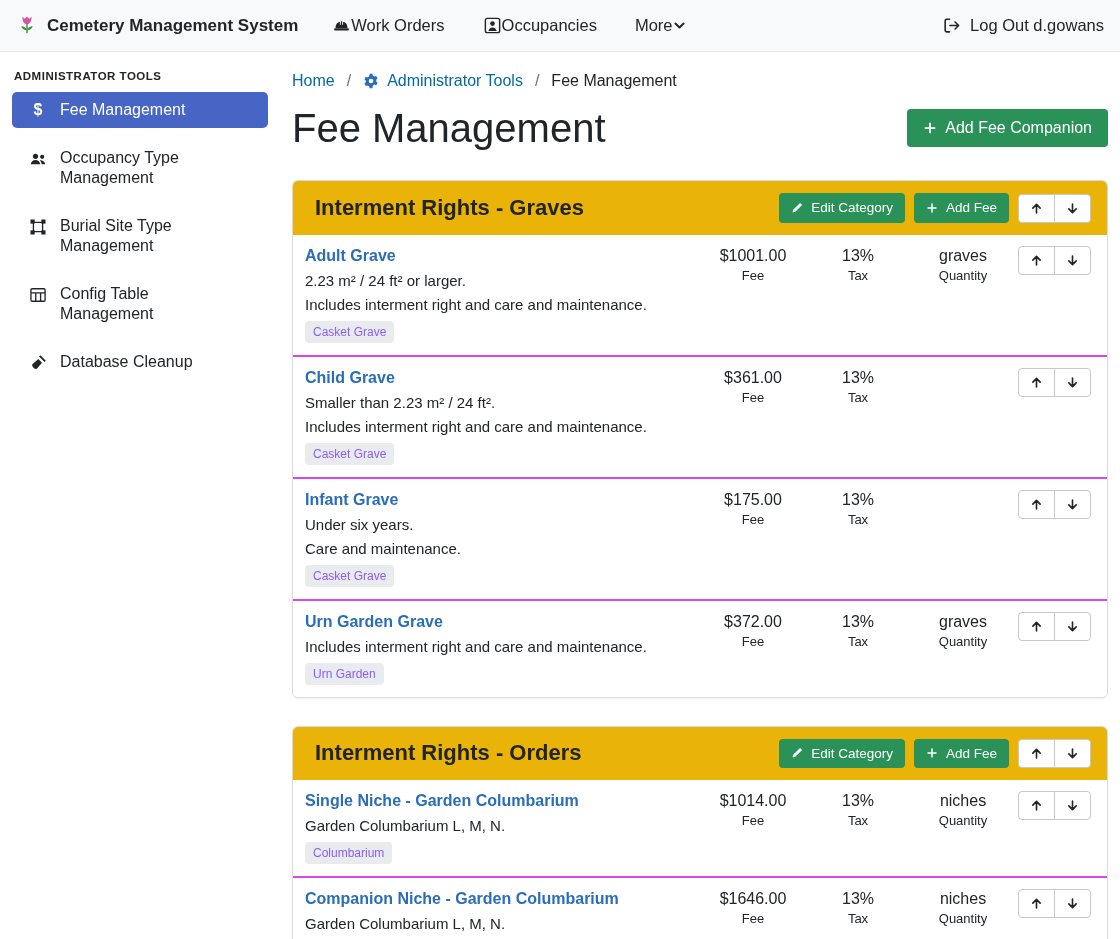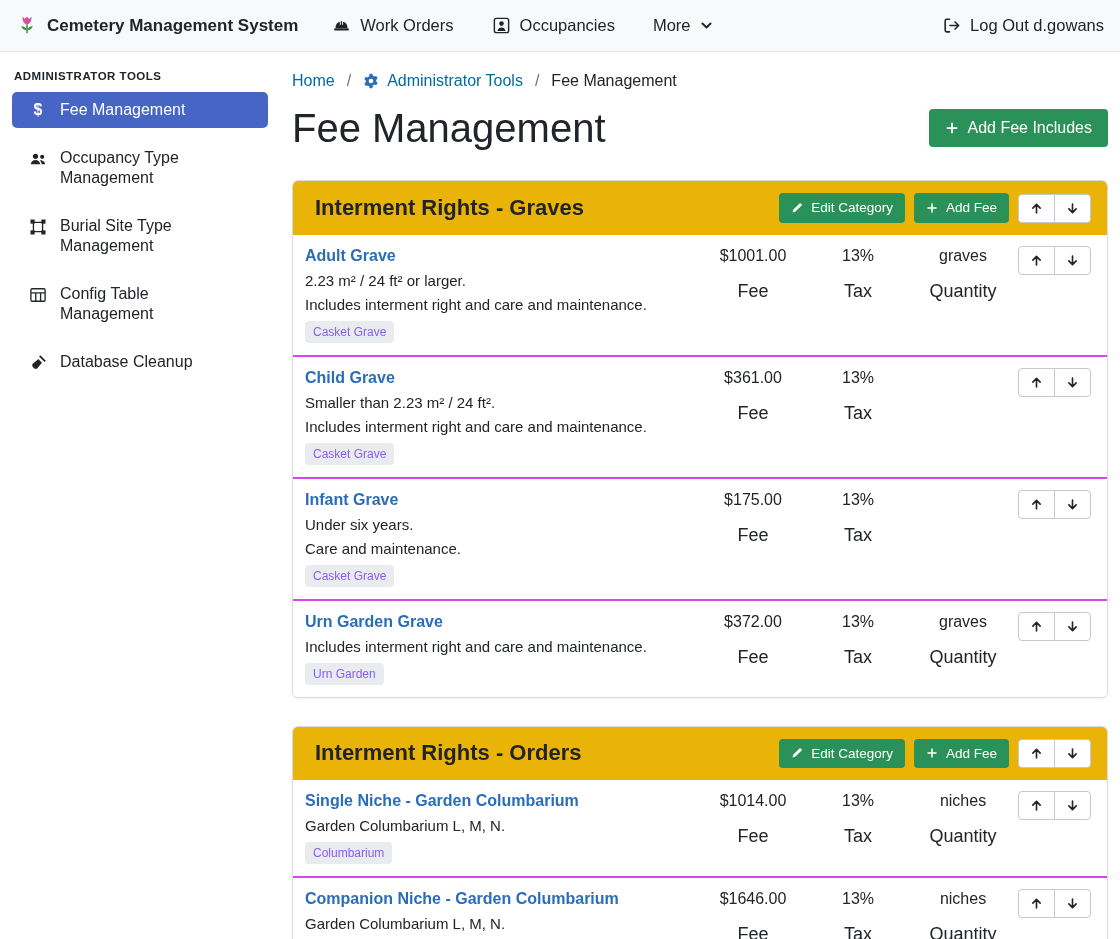--- a/index.html
+++ b/index.html
@@ -9,21 +9,21 @@
     font-family:"Liberation Sans", sans-serif;
     color:#212529; background:#fff; font-size:16px;
   }
   
   .navbar {
     height:52px; background:#f8f9fa; border-bottom:1px solid #e4e6e8;
     display:flex; align-items:center; padding:0 16px;text-align:right;
   }
   .brand { display:flex; align-items:center; gap:9px; font-weight:700; font-size:17px; color:#212529; text-decoration:none; }
   .nav-links { display:flex; margin-left:34px; gap:38px; }
-  .nav-item { display:flex; align-items:center; gap:9px; font-size:16.5px; color:#212529; text-decoration:none; cursor:pointer; }
+  .nav-item { display:flex; align-items:center; font-size:16.5px; color:#212529; text-decoration:none; cursor:pointer; }
   .spacer { flex:1; }
   .logout { display:flex; align-items:center; gap:9px; font-size:16.5px; color:#212529; text-decoration:none; cursor:pointer; }
   .nav-icon { display:inline-flex; color:#212529; }
 
   
   .layout { display:flex; align-items:flex-start; }
   .sidebar { width:280px; flex:0 0 280px; padding-top:8px; }
   .sidebar-title { font-size:11.5px; font-weight:700; letter-spacing:.5px; color:#212529; padding:10px 14px 10px 14px; }
   .side-item {
     display:flex; align-items:flex-start; gap:12px;
@@ -67,21 +67,21 @@
     display:grid; grid-template-columns:1fr 120px 90px 120px 68px;
     padding:11px 16px 12px 12px; border-bottom:2px solid #d946ef; background:#fff;
   }
   .fee-row:last-child { border-bottom:none; }
   .fee-info { min-width:0; }
   .fee-name { color:#2a6db8; font-weight:700; font-size:16px; text-decoration:none; cursor:pointer; display:inline-block; line-height:20px; }
   .fee-desc { font-size:15px; margin-top:5px; line-height:19px; }
   .badge { display:inline-block; background:#e9ecef; color:#8b5cf6; font-size:12px; padding:4px 8px; border-radius:4px; margin-top:7px; line-height:14px; }
   .cell { text-align:center; }
   .cell .val { font-size:16px; line-height:20px; }
-  .cell .lab { font-size:18px; margin-top:16px; line-height:19px; }
+  .cell .lab { font-size:13px; margin-top:0; line-height:19px; }
   .arrows { justify-self:end; align-self:start; }
   svg { display:block; }
 </style>
 </head>
 <body>
 
 <header class="navbar">
   <a class="brand">
     <span class="nav-icon">
       <svg viewBox="0 0 24 24" width="22" height="22">
@@ -212,21 +212,21 @@
     </nav>
 
     <div class="page-head">
       <h1 class="page-title">Fee Management</h1>
       <button class="btn btn-green btn-lg">
         <span>
           <svg viewBox="0 0 16 16" width="14" height="14" fill="currentColor">
               <path d="M7 2h2v5h5v2H9v5H7V9H2V7h5z"></path>
             </svg>
         </span>
-        <span>Add Fee Includes</span>
+        <span>Add Fee Companion</span>
       </button>
     </div>
 
     <section class="card">
       <div class="card-header">
         <div class="card-title">Interment Rights - Graves</div>
         <div class="card-actions">
           <button class="btn btn-green btn-sm">
             <span>
               <svg viewBox="0 0 16 16" width="12" height="12" fill="currentColor">

